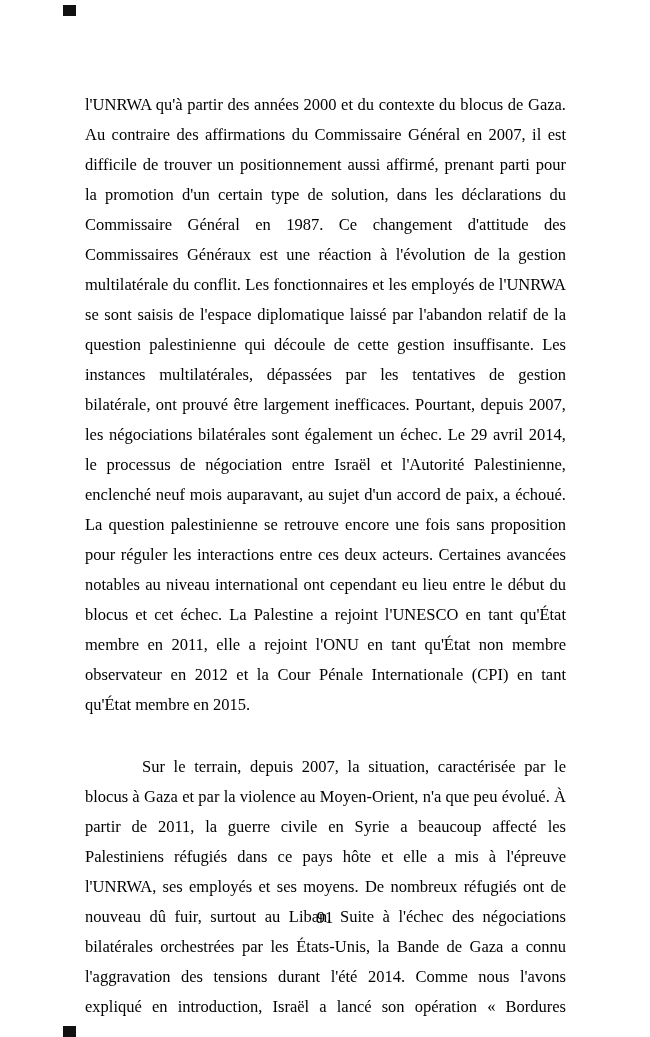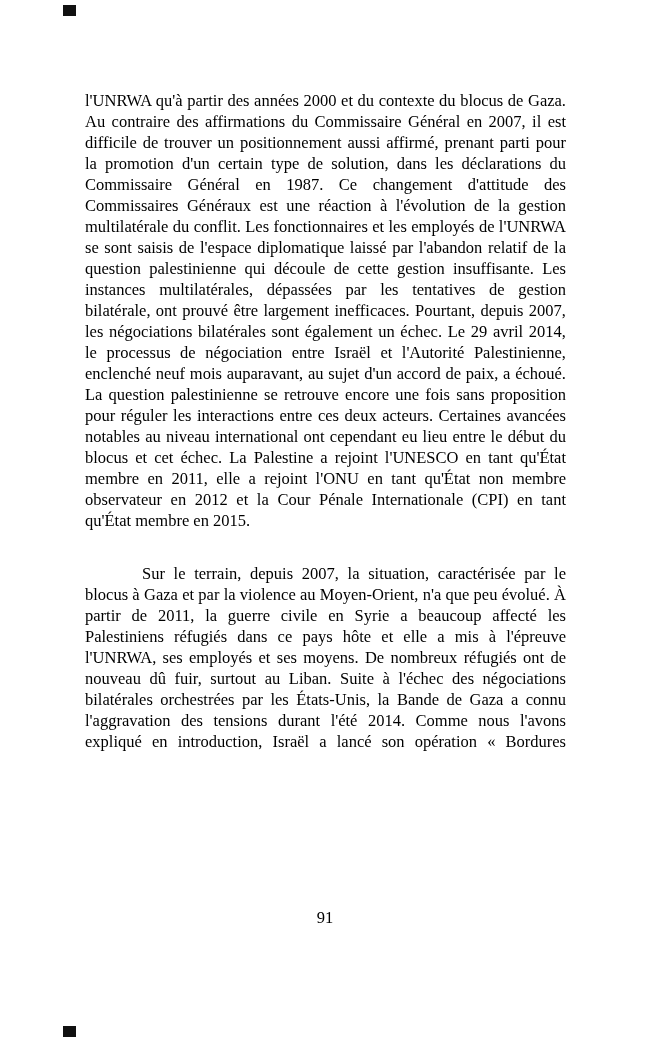--- a/index.html
+++ b/index.html
@@ -23,21 +23,21 @@
     background: #111111;
   }
   .artifact-top { left: 63px; top: 5px; width: 13px; height: 11px; }
   .artifact-bottom { left: 63px; top: 1026px; width: 13px; height: 11px; }
   .text-block {
     position: absolute;
     left: 85px;
     top: 90px;
     width: 481px;
     font-size: 16.5px;
-    line-height: 21px;
+    line-height: 30px;
     text-align: justify;
   }
   .text-block p {
     margin: 0;
   }
   .text-block p + p {
     margin-top: 32px;
   }
   p.indented {
     text-indent: 57px;

